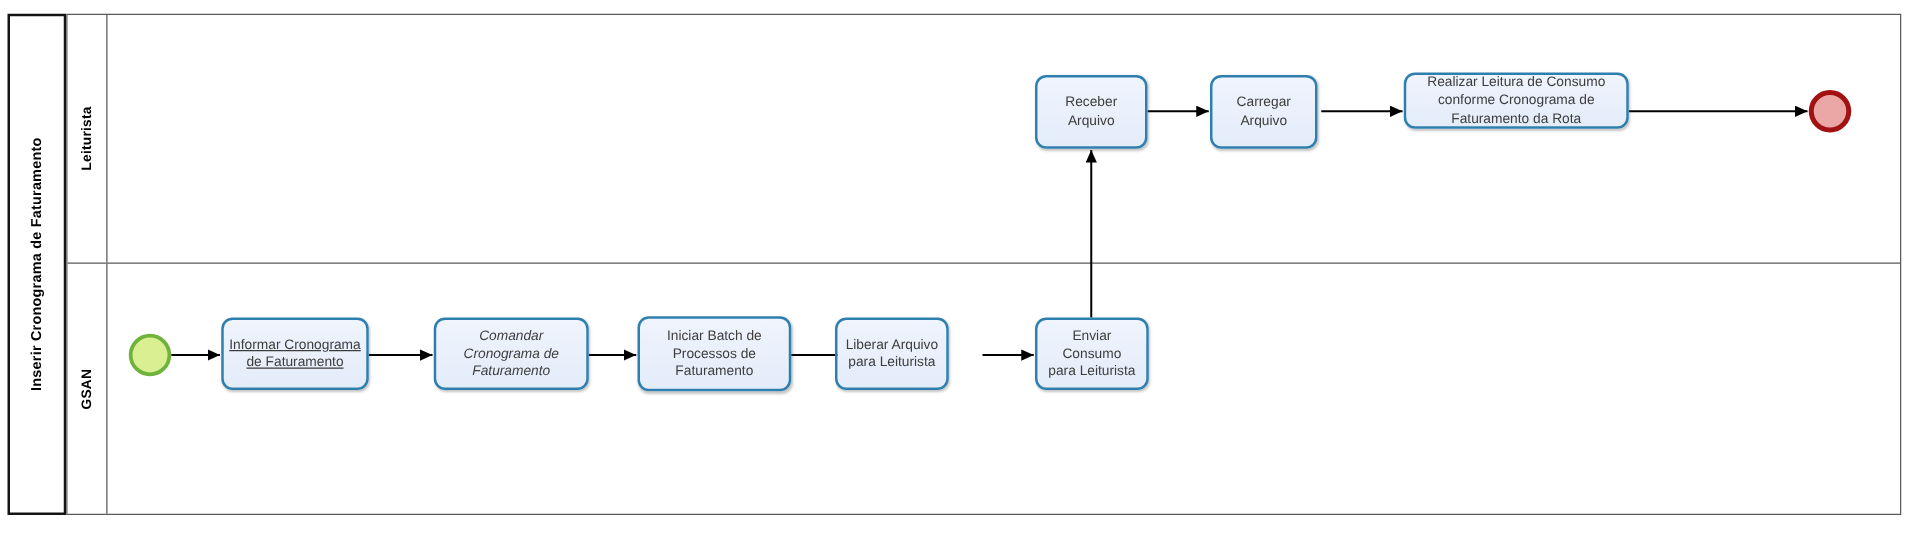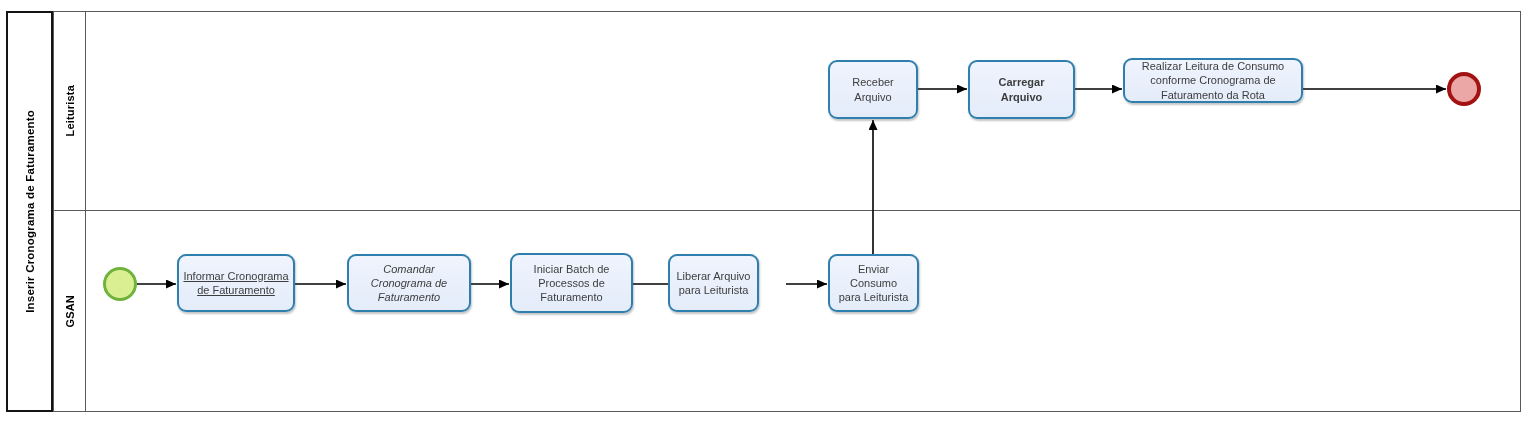--- a/index.html
+++ b/index.html
@@ -46,21 +46,21 @@
     display: flex; align-items: center; justify-content: center;
     text-align: center; font-size: 11px; line-height: 1.3; color: #3d3d3d;
     white-space: pre-line; padding: 2px 4px;
   }
   .task-informar  { left: 177px;  top: 254px; width: 118px; height: 58px; text-decoration: underline; }
   .task-comandar  { left: 347px;  top: 254px; width: 124px; height: 58px; font-style: italic; }
   .task-iniciar   { left: 510px;  top: 253px; width: 123px; height: 60px; }
   .task-liberar   { left: 668px;  top: 254px; width: 91px;  height: 58px; }
   .task-enviar    { left: 828px;  top: 254px; width: 91px;  height: 58px; }
   .task-receber   { left: 828px;  top: 60px;  width: 90px;  height: 59px; text-align: center; }
-  .task-carregar  { left: 968px;  top: 60px;  width: 107px;  height: 59px; font-weight: bold; }
+  .task-carregar  { left: 968px;  top: 60px;  width: 86px;  height: 59px; }
   .task-realizar  { left: 1123px; top: 58px;  width: 180px; height: 45px; }
   .event { position: absolute; box-sizing: border-box; border-radius: 50%; }
   .event-start {
     left: 103px; top: 267px; width: 34px; height: 34px;
     border: 3px solid #6fb33d; background: #d9ef92;
   }
   .event-end {
     left: 1447px; top: 72px; width: 34px; height: 34px;
     border: 4px solid #a31212; background: #eba6a6;
   }

